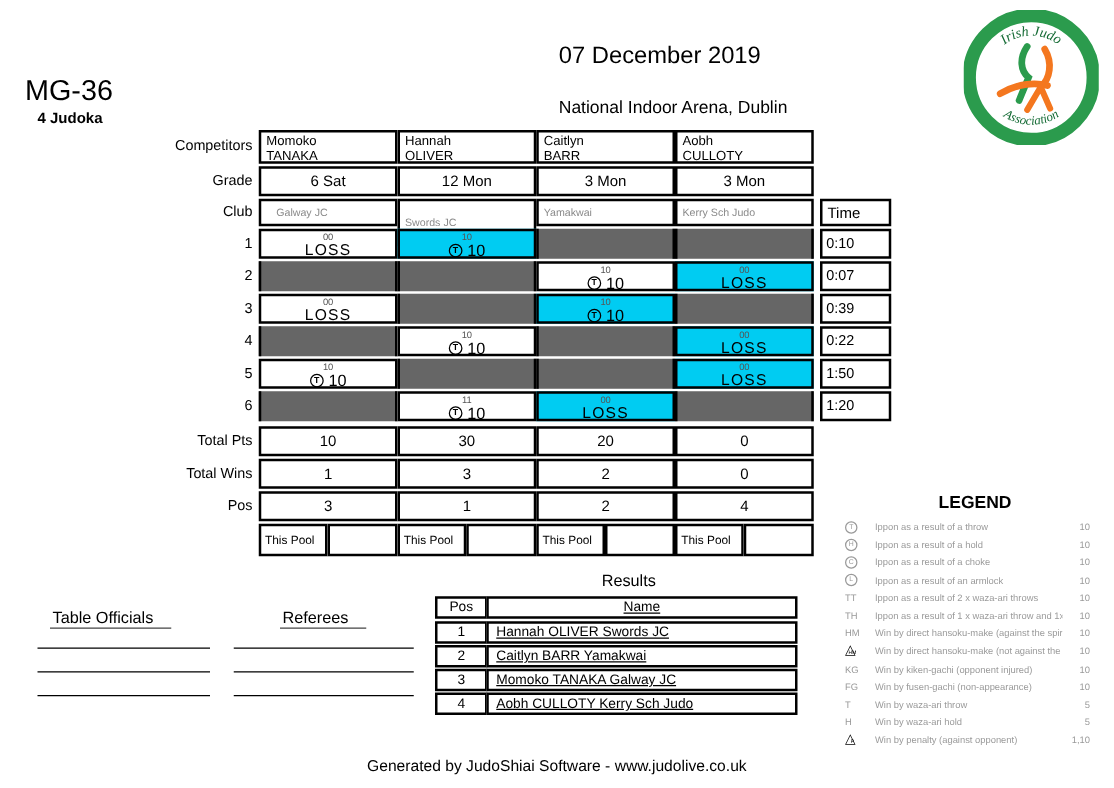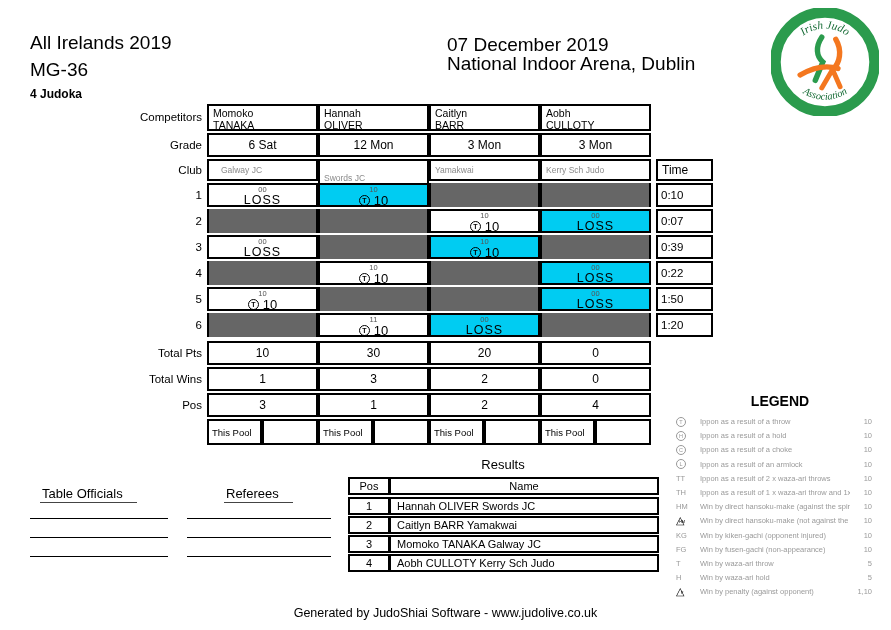--- a/index.html
+++ b/index.html
@@ -2,24 +2,24 @@
 <html><head>
 <meta charset="utf-8">
 <style>
   html,body{margin:0;padding:0;background:#fff;}
   #page{position:relative;width:891px;height:630px;background:#fff;overflow:hidden;
         font-family:"Liberation Sans",sans-serif;color:#000;}
   .abs{position:absolute;}
 
   
   #title{left:30px;top:32px;font-size:19px;}
-  #cat{left:30px;top:59px;font-size:19px;}
+  #cat{left:20px;top:59px;font-size:23px;}
   #cnt{left:30px;top:87px;font-size:12px;font-weight:bold;}
   #date{left:447px;top:34px;font-size:19px;}
-  #venue{left:447px;top:53px;font-size:19px;}
+  #venue{left:447px;top:77px;font-size:14px;}
   #logo{left:771px;top:8px;width:108px;height:108px;}
 
   
   .rowlabel{position:absolute;left:0;width:202px;text-align:right;font-size:11.5px;}
 
   
   .hcell{position:absolute;box-sizing:border-box;border:2px solid #000;background:#fff;width:111px;}
   .namecell{padding:2px 0 0 4px;font-size:10.5px;line-height:11.5px;}
   .gradecell{display:flex;align-items:center;justify-content:center;font-size:12px;}
   .clubcell{display:flex;align-items:center;padding-left:4px;font-size:8.5px;color:#8a8a8a;}
@@ -46,21 +46,21 @@
   .ptsbox{position:absolute;height:26px;box-sizing:border-box;border:2px solid #000;background:#fff;
           display:flex;align-items:center;font-size:9.5px;}
   .ptsbox.lbl{width:55px;padding-left:3px;}
   .ptsbox.empty{width:56px;}
 
   
   .restitle{left:348px;top:457px;width:310px;text-align:center;font-size:13px;}
   .rescell{position:absolute;box-sizing:border-box;border:2px solid #000;height:18px;display:flex;
            align-items:center;font-size:11px;background:#fff;}
   .rescell.pos{width:42px;justify-content:center;}
-  .rescell.name{width:270px;padding-left:6px;}
+  .rescell.name{width:249px;padding-left:6px;text-decoration:underline;}
   .rescell.center{justify-content:center;padding-left:0;}
 
   
   .offhead{position:absolute;font-size:13px;border-bottom:1px solid #444;padding:0 14px 1px 2px;}
   .sigline{position:absolute;height:0;border-top:1px solid #000;}
 
   
   .legtitle{left:684px;top:393px;width:192px;text-align:center;font-weight:bold;font-size:14px;}
   .legrow{position:absolute;left:676px;width:196px;height:13px;display:flex;align-items:center;}
   .licon{width:19px;display:flex;align-items:center;}
@@ -73,21 +73,20 @@
   .ltext{flex:1;font-size:7.5px;color:#9a9a9a;white-space:nowrap;overflow:hidden;margin-left:5px;}
   .lval{width:22px;text-align:right;font-size:7.5px;color:#9a9a9a;}
 
   .footer{left:0;top:606px;width:891px;text-align:center;font-size:12.5px;}
 </style>
 </head>
 <body>
 
 <div id="page">
 
-  <div class="abs" id="title">All Irelands 2019</div>
   <div class="abs" id="cat">MG-36</div>
   <div class="abs" id="cnt">4 Judoka</div>
   <div class="abs" id="date">07 December 2019</div>
   <div class="abs" id="venue">National Indoor Arena, Dublin</div>
 
   <svg class="abs" id="logo" viewBox="0 0 100 100">
     <circle cx="50" cy="50" r="46" fill="none" stroke="#2B9B4D" stroke-width="10"></circle>
     <path id="lt" d="M 17,52 A 33,33 0 0 1 83,52" fill="none"></path>
     <path id="lb" d="M 13,48 A 37,37 0 0 0 87,48" fill="none"></path>
     <text font-size="10.5" fill="#156B35" font-family="Liberation Serif, serif" font-style="italic">

